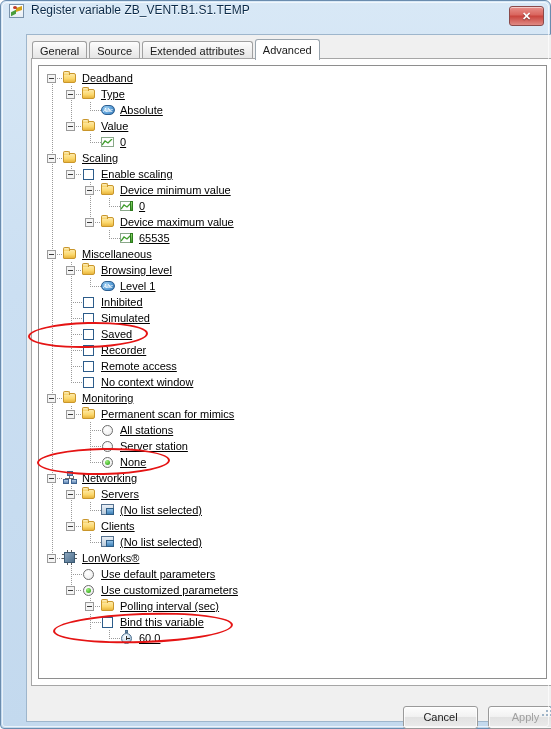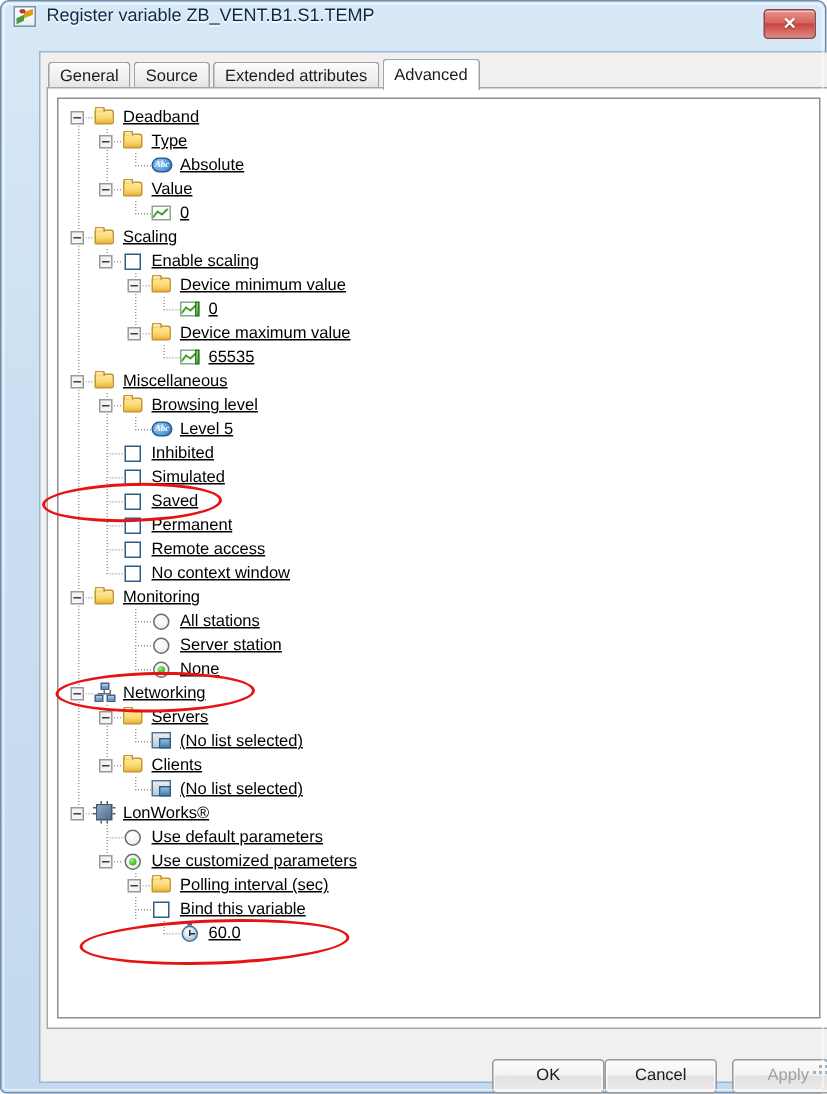--- a/index.html
+++ b/index.html
@@ -547,21 +547,21 @@
               <span class="ic ic-folder"></span>
               <span class="lbl">Browsing level</span>
             </div>
             <div class="node">
               <span class="ind line"></span>
               <span class="ind line"></span>
               <span class="elb"></span>
               <span class="ic ic-abc">
                 <span class="txt">Abc</span>
               </span>
-              <span class="lbl">Level 5</span>
+              <span class="lbl">Level 1</span>
             </div>
             <div class="node">
               <span class="ind line"></span>
               <span class="elb cont"></span>
               <span class="ic ic-check"></span>
               <span class="lbl">Inhibited</span>
             </div>
             <div class="node">
               <span class="ind line"></span>
               <span class="elb cont"></span>
@@ -571,41 +571,50 @@
             <div class="node">
               <span class="ind line"></span>
               <span class="elb cont"></span>
               <span class="ic ic-check"></span>
               <span class="lbl">Saved</span>
             </div>
             <div class="node">
               <span class="ind line"></span>
               <span class="elb cont"></span>
               <span class="ic ic-check"></span>
-              <span class="lbl">Permanent</span>
+              <span class="lbl">Recorder</span>
             </div>
             <div class="node">
               <span class="ind line"></span>
               <span class="elb cont"></span>
               <span class="ic ic-check"></span>
               <span class="lbl">Remote access</span>
             </div>
             <div class="node">
               <span class="ind line"></span>
               <span class="elb"></span>
               <span class="ic ic-check"></span>
               <span class="lbl">No context window</span>
             </div>
             <div class="node">
               <span class="exp">
                 <span class="box"></span>
                 <span class="hcon"></span>
               </span>
               <span class="ic ic-folder"></span>
               <span class="lbl">Monitoring</span>
+            </div>
+            <div class="node">
+              <span class="ind line"></span>
+              <span class="exp nolinebelow">
+                <span class="box"></span>
+                <span class="hcon"></span>
+              </span>
+              <span class="ic ic-folder"></span>
+              <span class="lbl">Permanent scan for mimics</span>
             </div>
             <div class="node">
               <span class="ind line"></span>
               <span class="ind"></span>
               <span class="elb cont"></span>
               <span class="ic ic-radio"></span>
               <span class="lbl">All stations</span>
             </div>
             <div class="node">
               <span class="ind line"></span>
@@ -726,21 +735,20 @@
                 <span class="knob"></span>
                 <span class="hand h1"></span>
                 <span class="hand h2"></span>
               </span>
               <span class="lbl">60.0</span>
             </div>
           </div>
       </div>
     </div>
 
-    <div class="btn" id="btn-ok">OK</div>
     <div class="btn" id="btn-cancel">Cancel</div>
     <div class="btn" id="btn-apply">Apply</div>
 
     <div id="grip">
       <i></i>
         <i></i>
         <i></i>
         <i></i>
         <i></i>
         <i></i>

